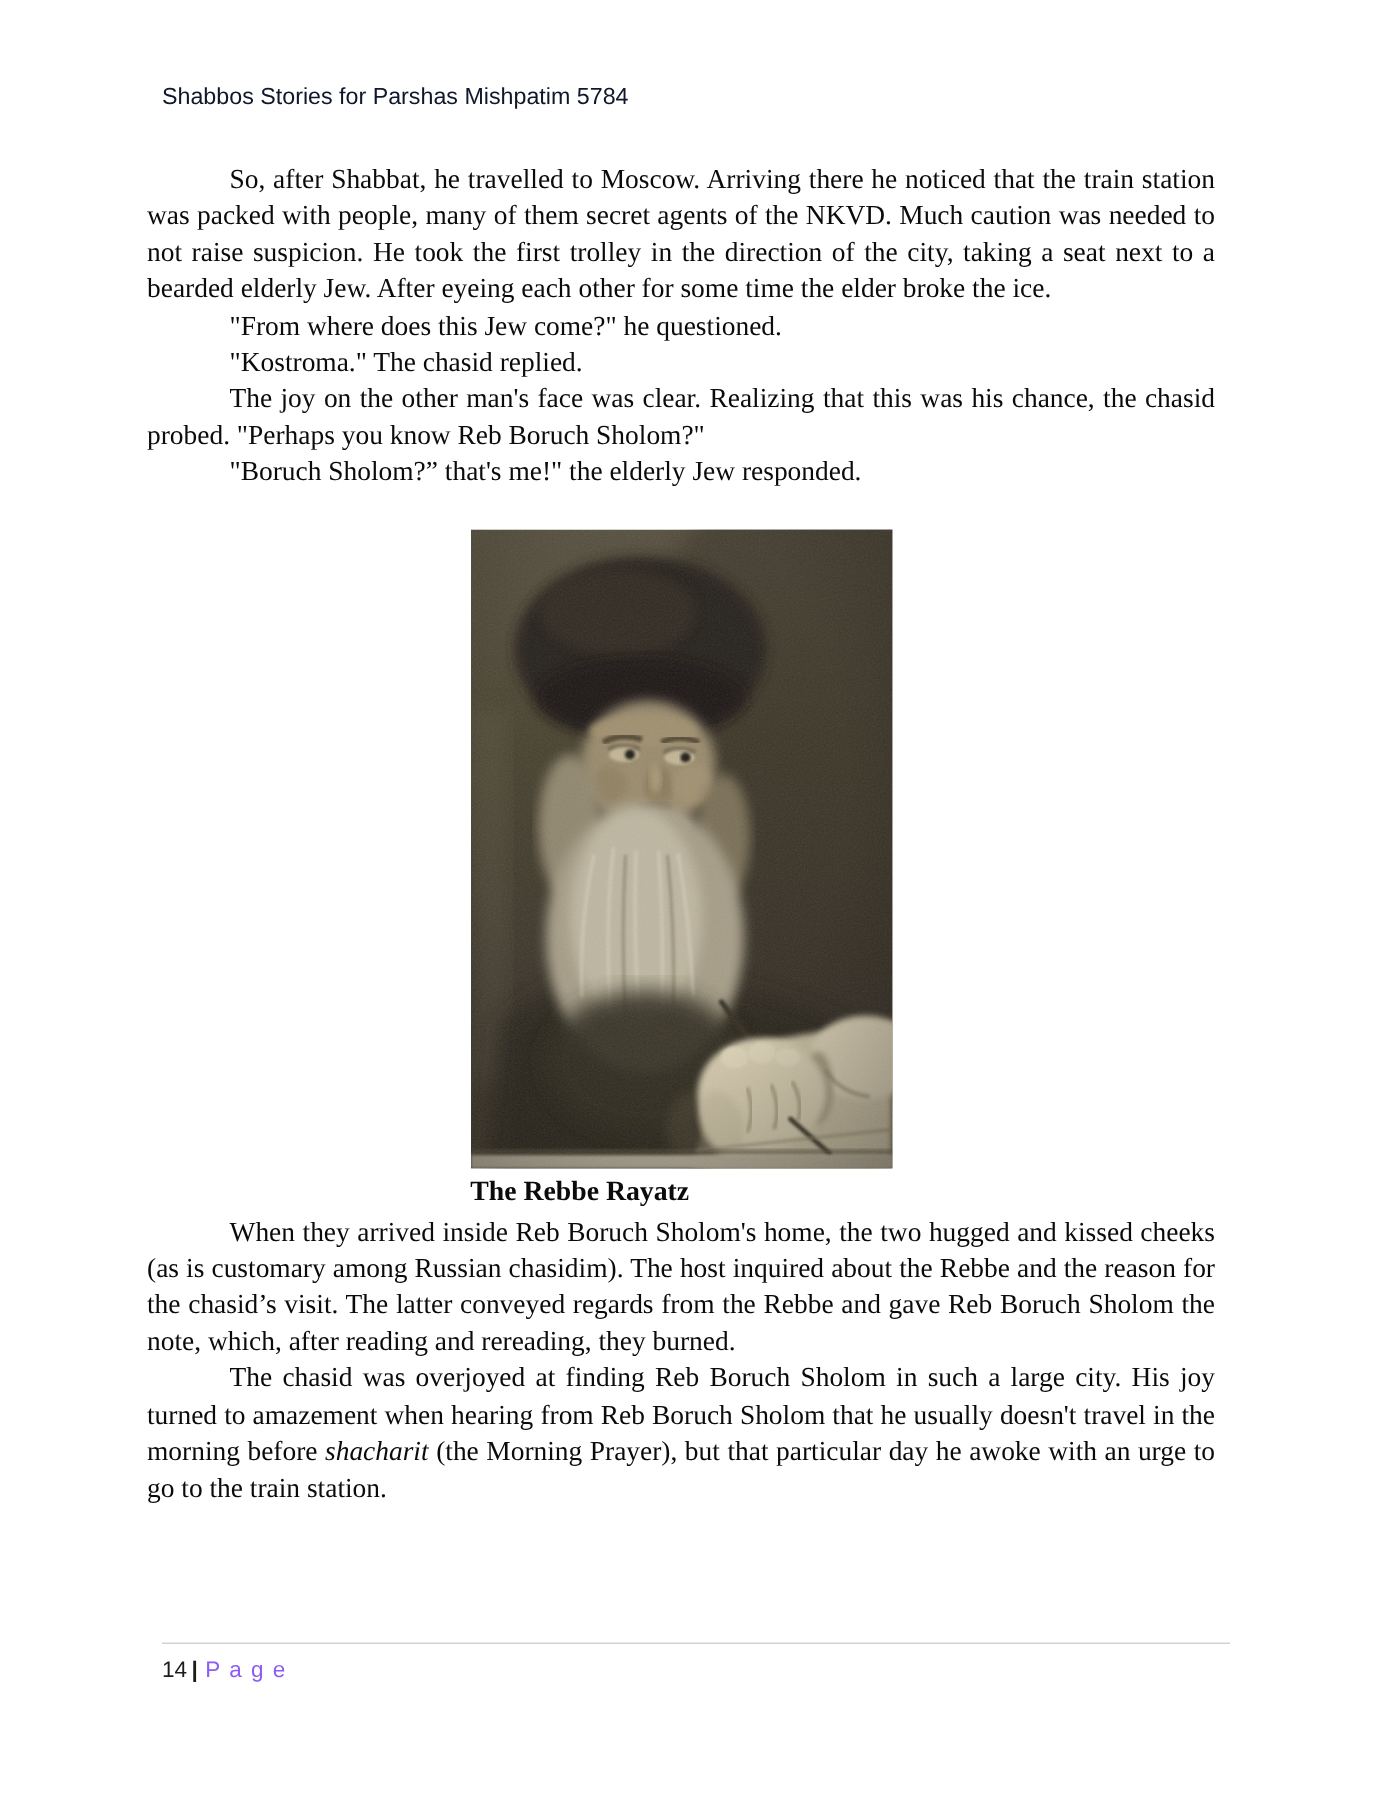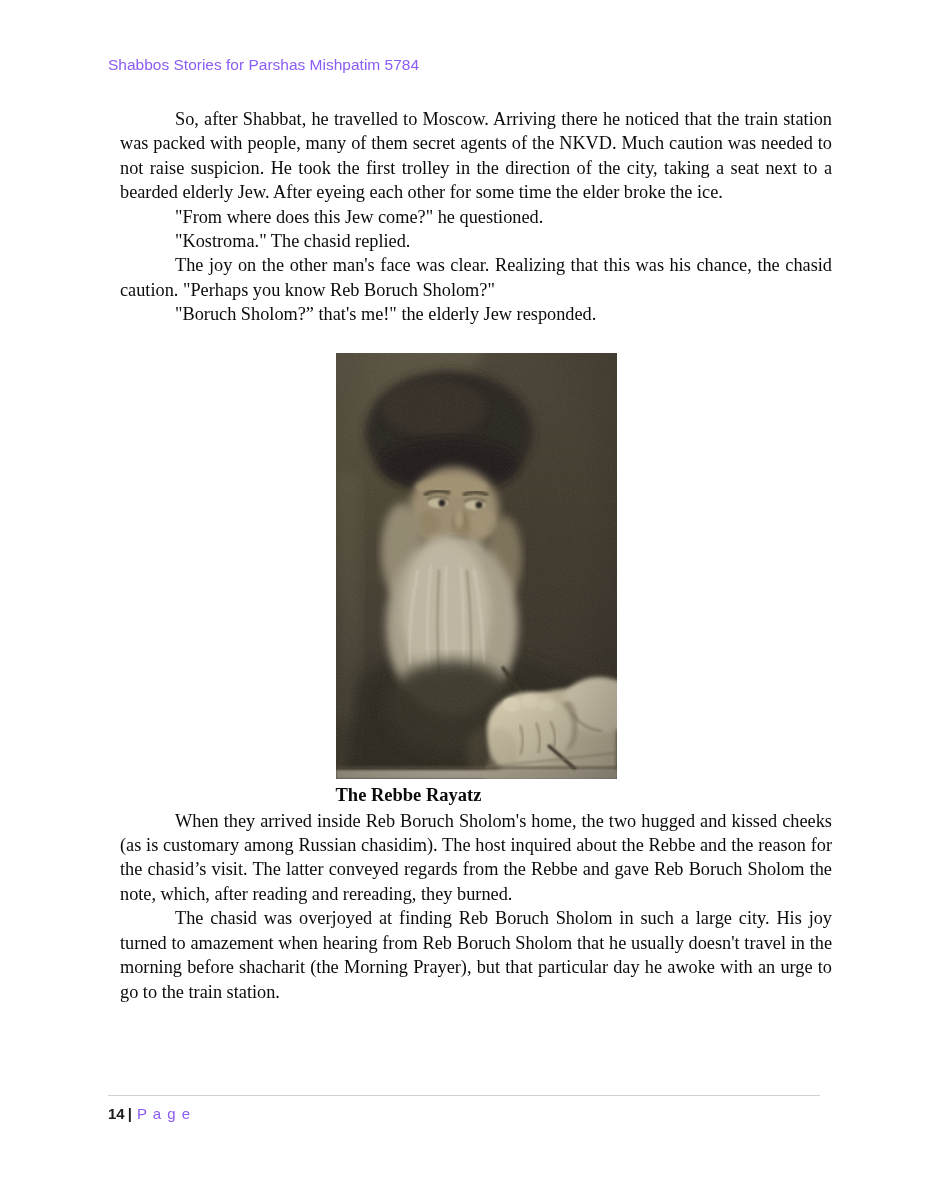--- a/index.html
+++ b/index.html
@@ -2,58 +2,58 @@
 <html><head>
 <meta charset="utf-8">
 <style>
   html, body { margin:0; padding:0; background:#ffffff; }
   .page {
     position:relative; width:927px; height:1200px; background:#ffffff;
     font-family:"Liberation Serif", serif; color:#0b0b0b; overflow:hidden;
   }
   .header {
     position:absolute; top:56px; left:108px; right:108px;
-    font-family:"Liberation Sans", sans-serif; font-size:15.5px; color:#8b5cf6;
+    font-family:"Liberation Sans", sans-serif; font-size:15.5px; color:#0f172a;
   }
   .content {
-    position:absolute; top:107px; left:120px; width:712px;
+    position:absolute; top:107px; left:98px; width:712px;
     font-size:18.3px; line-height:24.4px; text-align:justify; text-align-last:left;
   }
   .content p { margin:0; text-indent:55px; }
   .figure { width:281px; margin:26px auto 0 auto; }
   .figure svg { display:block; width:281px; height:426px; }
   .caption {
     text-align:left; font-weight:bold; font-size:18.5px;
     line-height:27px; margin-top:3px; text-indent:0;
   }
   .after-figure p.first { }
-  .it { }
+  .it { font-style:italic; }
   .footer {
     position:absolute; left:108px; right:107px; top:1095px;
     border-top:1px solid #d2d2d2; padding-top:9px;
     font-family:"Liberation Sans", sans-serif; font-size:15px;
   }
-  .page-num { font-weight:bold; color:#1c1c1c; }
+  .page-num { font-weight:normal; color:#1c1c1c; }
   .sep { font-weight:bold; color:#1c1c1c; margin:0 5px 0 3px; }
   .footer-label { color:#8b5cf6; letter-spacing:1px; }
 </style>
 </head>
 <body>
 
 <div class="page">
 
   <div class="header">
     <span>Shabbos Stories for Parshas Mishpatim 5784</span>
   </div>
 
   <div class="content">
     <p>So, after Shabbat, he travelled to Moscow. Arriving there he noticed that the train station was packed with people, many of them secret agents of the NKVD. Much caution was needed to not raise suspicion. He took the first trolley in the direction of the city, taking a seat next to a bearded elderly Jew. After eyeing each other for some time the elder broke the ice.</p>
     <p>"From where does this Jew come?" he questioned.</p>
     <p>"Kostroma." The chasid replied.</p>
-    <p>The joy on the other man's face was clear. Realizing that this was his chance, the chasid caution. "Perhaps you know Reb Boruch Sholom?"</p>
+    <p>The joy on the other man's face was clear. Realizing that this was his chance, the chasid probed. "Perhaps you know Reb Boruch Sholom?"</p>
     <p>"Boruch Sholom?” that's me!" the elderly Jew responded.</p>
 
     <div class="figure">
       <svg viewBox="0 0 281 426" xmlns="http://www.w3.org/2000/svg">
         <defs>
           <linearGradient id="bgG" x1="0" y1="0" x2="0" y2="1">
             <stop offset="0" stop-color="#57503f"></stop>
             <stop offset="0.35" stop-color="#47412f"></stop>
             <stop offset="0.75" stop-color="#3a342a"></stop>
             <stop offset="1" stop-color="#433d2f"></stop>

